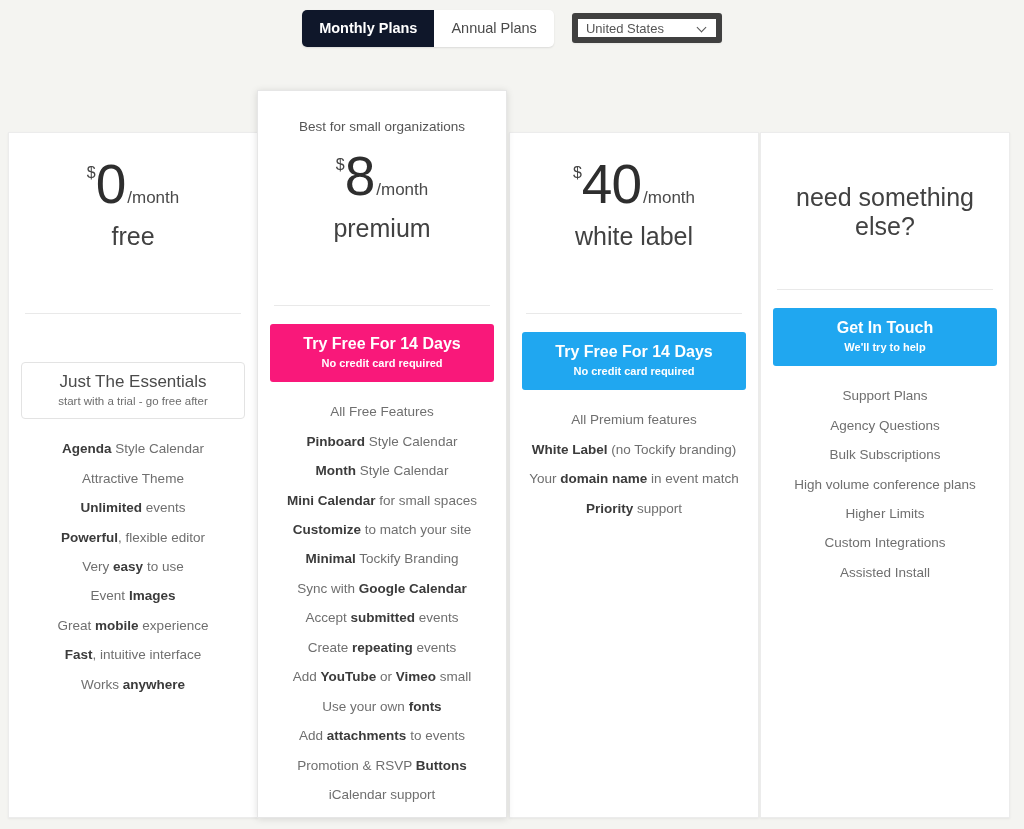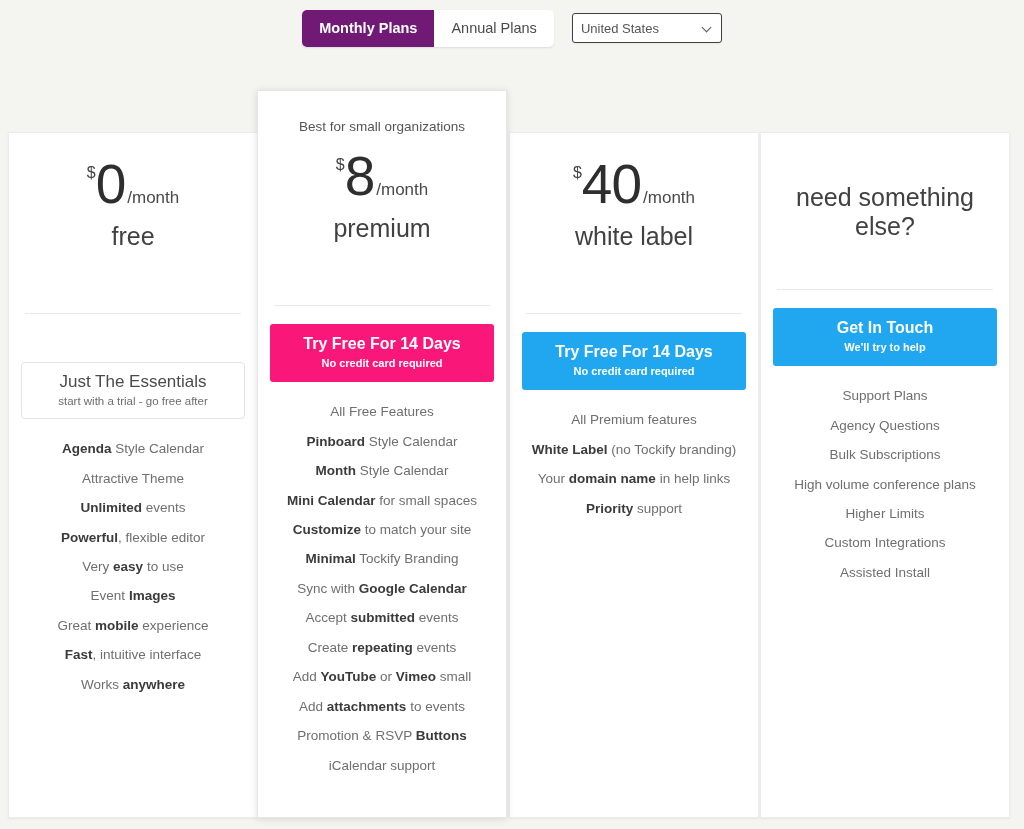--- a/index.html
+++ b/index.html
@@ -43,31 +43,31 @@
     font-family: "Liberation Sans", sans-serif;
     font-size: 14.5px;
     padding: 0 17px;
     height: 37px;
     line-height: 37px;
     color: #4a4a4a;
     cursor: pointer;
     white-space: nowrap;
   }
   .seg-btn.active {
-    background: #701a75;
+    background: #0f172a;
     color: #ffffff;
     font-weight: bold;
   }
 
   .country-select {
     position: relative;
     width: 150px;
     height: 30px;
     background: #ffffff;
-    border: 1px solid #404040;
+    border: 6px solid #404040;
     border-radius: 3px;
     box-shadow: 0 1px 2px rgba(0,0,0,0.05);
     display: flex;
     align-items: center;
     padding: 0 8px;
     box-sizing: border-box;
     cursor: pointer;
   }
   .country-select .cs-value {
     font-size: 13px;
@@ -318,20 +318,21 @@
         <li><span>All Free Features</span></li>
         <li><b>Pinboard</b><span> Style Calendar</span></li>
         <li><b>Month</b><span> Style Calendar</span></li>
         <li><b>Mini Calendar</b><span> for small spaces</span></li>
         <li><b>Customize</b><span> to match your site</span></li>
         <li><b>Minimal</b><span> Tockify Branding</span></li>
         <li><span>Sync with </span><b>Google Calendar</b></li>
         <li><span>Accept </span><b>submitted</b><span> events</span></li>
         <li><span>Create </span><b>repeating</b><span> events</span></li>
         <li><span>Add </span><b>YouTube</b><span> or </span><b>Vimeo</b><span> small</span></li>
+        <li><span>Use your own </span><b>fonts</b></li>
         <li><span>Add </span><b>attachments</b><span> to events</span></li>
         <li><span>Promotion &amp; RSVP </span><b>Buttons</b></li>
         <li><span>iCalendar support</span></li>
       </ul>
   </div>
 
   <div class="card" id="card-white">
     <div class="price-head">
       <div class="price-line">
         <span class="currency">$</span>
@@ -341,21 +342,21 @@
       <div class="plan-name">white label</div>
     </div>
     <div class="divider"></div>
     <button class="cta blue">
       <span class="cta-main">Try Free For 14 Days</span>
       <span class="cta-sub">No credit card required</span>
     </button>
     <ul class="features">
         <li><span>All Premium features</span></li>
         <li><b>White Label</b><span> (no Tockify branding)</span></li>
-        <li><span>Your </span><b>domain name</b><span> in help links</span></li>
+        <li><span>Your </span><b>domain name</b><span> in event match</span></li>
         <li><b>Priority</b><span> support</span></li>
       </ul>
   </div>
 
   <div class="card" id="card-contact">
     <div class="contact-head">
       <div class="plan-name">need something else?</div>
     </div>
     <div class="divider"></div>
     <button class="cta blue">

